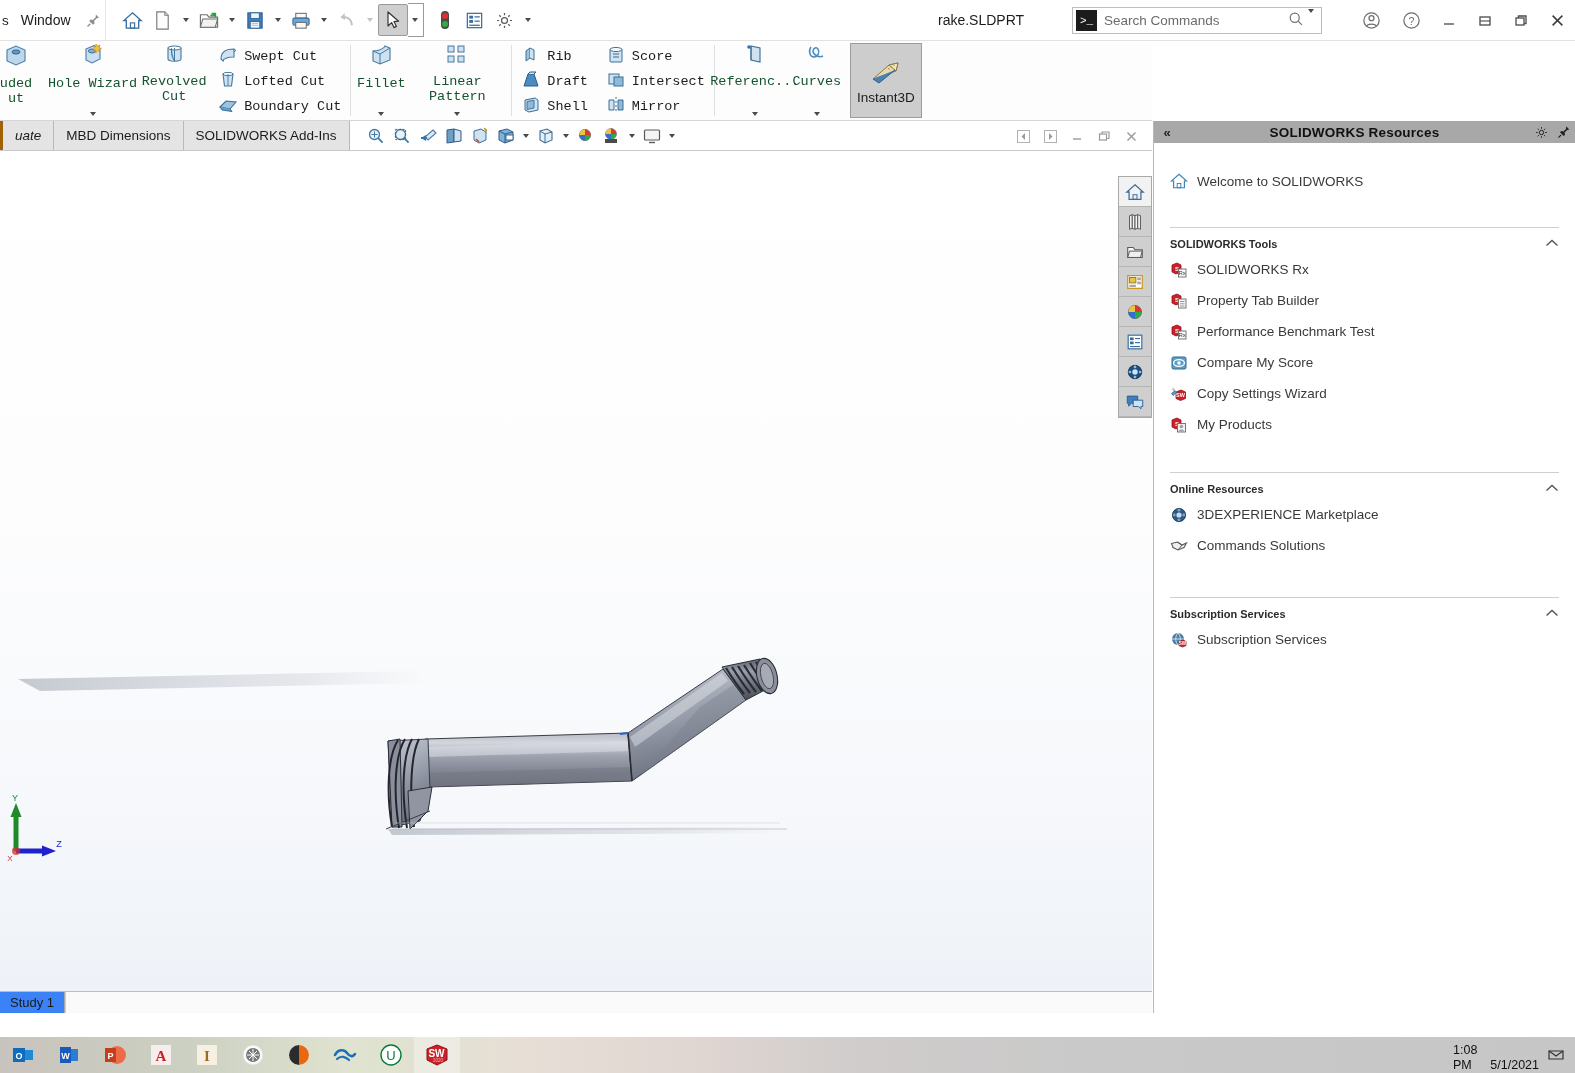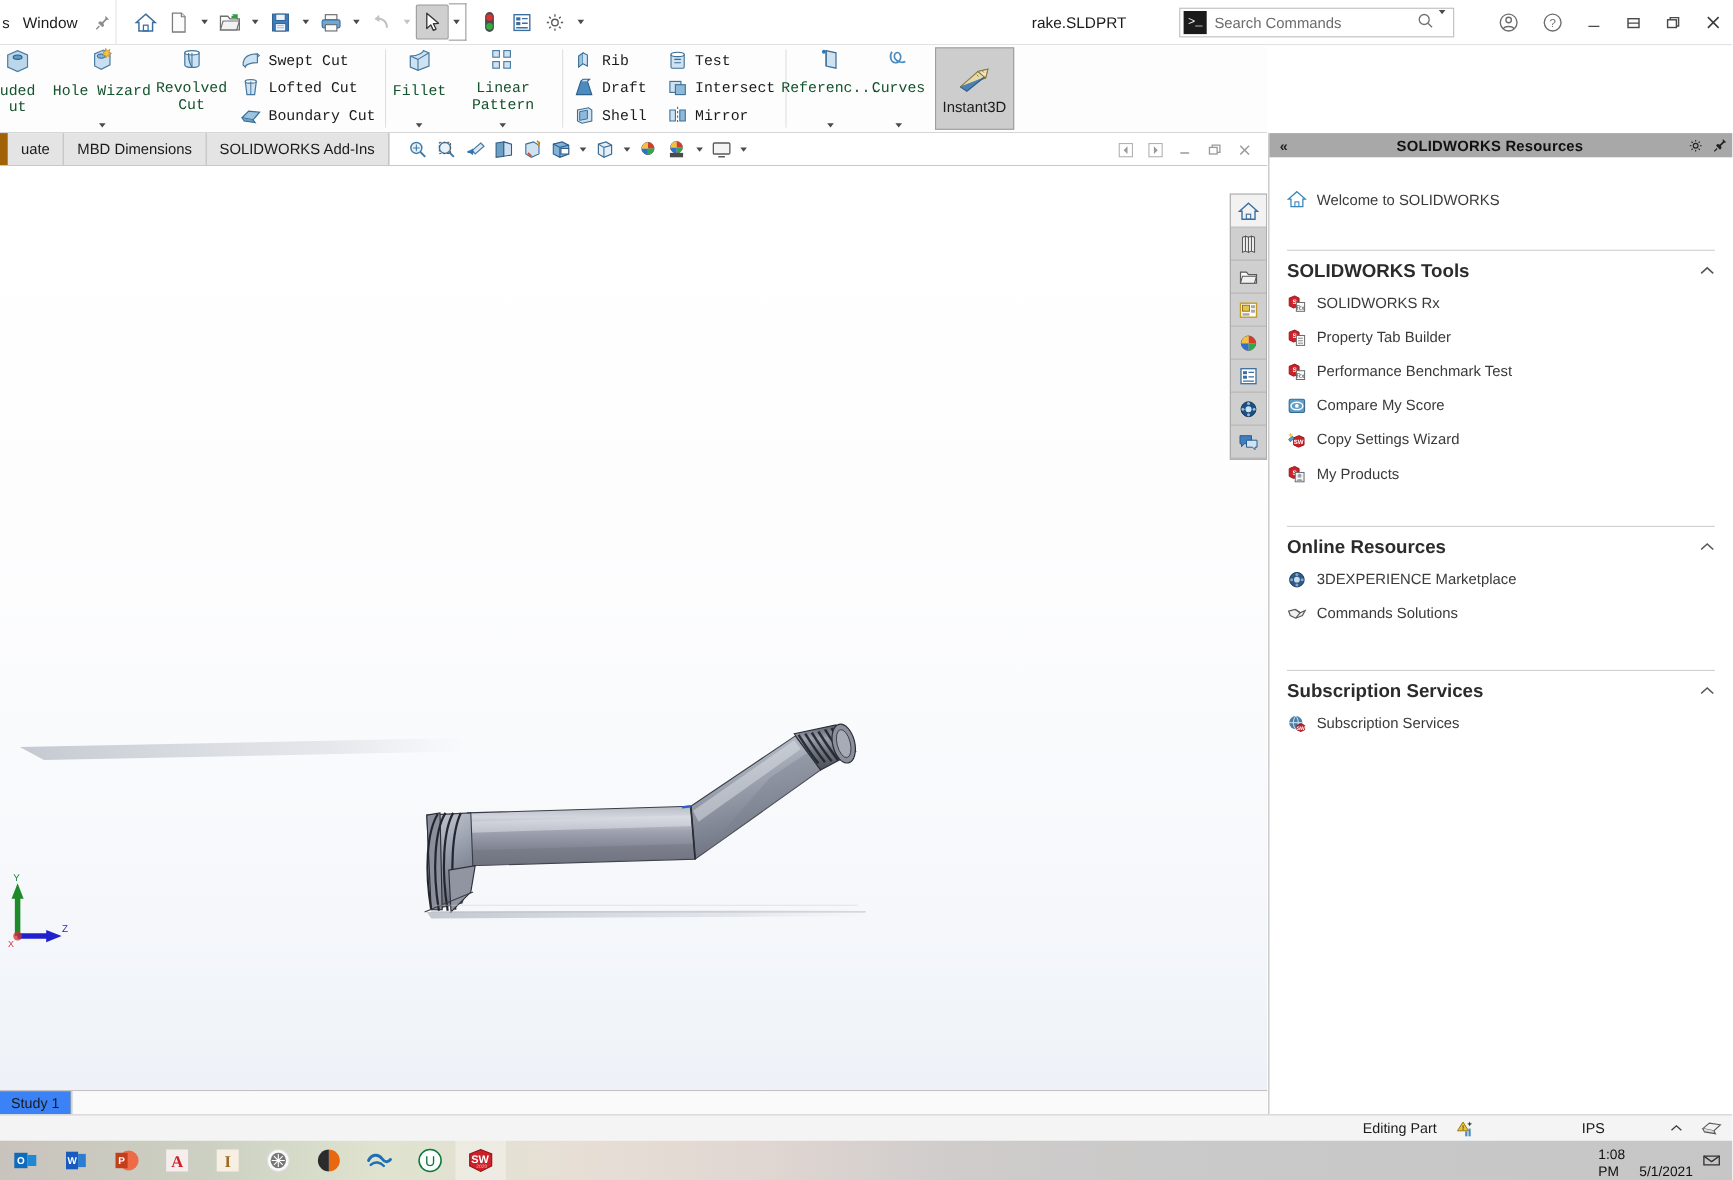--- a/index.html
+++ b/index.html
@@ -74,21 +74,21 @@
 
   
   .tabrow{
     position:absolute; left:0; top:121px; width:1152px; height:30px;
     background:#ffffff; border-bottom:1px solid #c9c9c9; display:flex; align-items:flex-start;
   }
   .cmdtab{
     height:29px; line-height:29px; padding:0 12px; font-size:13.5px;
     background:#e4e4e4; border-right:1px solid #b9b9b9; color:#1b1b1b;
   }
-  .cmdtab.first{ border-left:7px solid #a16207; }
+  .cmdtab.first{ border-left:3px solid #a16207;font-style:italic; }
   .viewtools{ display:flex; align-items:center; height:30px; padding-left:14px; gap:1px;}
   .vt{ width:25px;height:26px;display:flex;align-items:center;justify-content:center;}
   .vt-caret{ width:13px;height:26px;display:flex;align-items:center;justify-content:center;}
 
   .winctrls{ position:absolute; right:8px; top:0; height:30px; display:flex; align-items:center; gap:2px;}
   .wc{ width:25px;height:26px;display:flex;align-items:center;justify-content:center;}
 
   
   .viewport{
     position:absolute; left:0; top:151px; width:1152px; height:840px;
@@ -128,21 +128,21 @@
   .tp-collapse{ width:26px;text-align:center;font-size:13px;color:#222; }
   .tp-title{ flex:1; text-align:center; letter-spacing:.2px; }
   .tp-gear{ width:24px;display:flex;align-items:center;justify-content:center;}
   .tp-pin{ width:22px;display:flex;align-items:center;justify-content:center;}
 
   .tp-body{ padding:18px 16px 0 16px; }
   .tp-link{ display:flex; align-items:center; gap:9px; height:31px; font-size:13.5px; color:#3a3a3a; }
   .tp-link .ico{ width:18px;height:18px;display:flex;align-items:center;justify-content:center;flex:0 0 18px;}
   .tp-sechdr{
     display:flex; align-items:center; justify-content:space-between;
-    font-weight:bold; font-size:17px; color:#2b2b2b;
+    font-weight:bold; font-size:11px; color:#2b2b2b;
     border-top:1px solid #cfcfcf; margin-top:10px; padding-top:9px; margin-bottom:3px;
   }
   .tp-sechdr .chev{ color:#555; font-size:12px; }
   .tp-spacer{ height:16px; }
 
   
   .statusbar{
     position:absolute; left:0; top:1013px; width:1575px; height:24px;
     background:#f4f4f4; border-top:1px solid #d0d0d0;
     display:flex; align-items:center; justify-content:flex-end; font-size:13px; color:#1b1b1b;
@@ -483,21 +483,21 @@
 
     <div class="rgroup rsmall-col" style="flex-direction:column">
       <div class="rsmall">
         <span>
           <svg width="20" height="20" viewBox="0 0 20 20">
               <rect x="4" y="4" width="12" height="13" rx="1" fill="#cfe2f2" stroke="#3b6e96" stroke-width="1"></rect>
               <ellipse cx="10" cy="4.5" rx="6" ry="2" fill="#fff" stroke="#3b6e96" stroke-width="1"></ellipse>
               <path d="M7 9 h6 M7 12 h6" stroke="#3b6e96" stroke-width="1"></path>
             </svg>
         </span>
-        <span class="lbl">Test</span>
+        <span class="lbl">Score</span>
       </div>
       <div class="rsmall">
         <span>
           <svg width="20" height="20" viewBox="0 0 20 20">
               <rect x="3" y="4" width="10" height="10" fill="#cfe2f2" stroke="#3b6e96" stroke-width="1"></rect>
               <rect x="8" y="7" width="9" height="9" fill="#8fb9d8" stroke="#3b6e96" stroke-width="1"></rect>
             </svg>
         </span>
         <span class="lbl">Intersect</span>
       </div>
@@ -1015,44 +1015,20 @@
               <path d="M2 8 h12 M8 2 C5 5 5 11 8 14 M8 2 C11 5 11 11 8 14" fill="none" stroke="#d7e6f2" stroke-width=".9"></path>
               <path d="M9 10.5 L13 9 L16 10.5 L16 14.5 L12.5 16 L9 14.5 Z" fill="#cc2128" stroke="#8d1219" stroke-width=".8"></path>
               <text x="12.5" y="14.2" font-size="4.6" fill="#fff" text-anchor="middle" font-family="Liberation Sans, sans-serif" font-weight="bold">SW</text>
             </svg>
         </span>
         <span>Subscription Services</span>
       </div>
     </div>
   </div>
 
-  <div class="statusbar">
-    <span class="sb-item">Editing Part</span>
-    <span class="sb-ico">
-      <svg width="18" height="18" viewBox="0 0 18 18">
-          <path d="M6 3 L11 11 L1 11 Z" fill="#e8c23a" stroke="#9a7a10" stroke-width=".9"></path>
-          <text x="6" y="10" font-size="6" text-anchor="middle" fill="#3a3a3a" font-family="Liberation Sans, sans-serif" font-weight="bold">!</text>
-          <rect x="8" y="11.5" width="2" height="4.5" fill="#4a8cc0"></rect>
-          <rect x="11" y="9" width="2" height="7" fill="#4a8cc0"></rect>
-          <path d="M12 2.5 l.7 1.6 1.6 .6 -1.6 .7 -.7 1.6 -.6 -1.6 -1.6 -.7 1.6 -.6 Z" fill="#3a3a3a"></path>
-        </svg>
-    </span>
-    <span class="sb-item" style="padding:0 52px 0 92px">IPS</span>
-    <span class="sb-ico">
-      <svg width="12" height="9" viewBox="0 0 12 9">
-          <path d="M1.5 6.5 L6 2.5 L10.5 6.5" fill="none" stroke="#3a3a3a" stroke-width="1.2"></path>
-        </svg>
-    </span>
-    <span class="sb-ico" style="width:38px">
-      <svg width="20" height="18" viewBox="0 0 20 18">
-          <path d="M2 9 L8 4 L18 5.5 L12 11 Z" fill="#f2f2f2" stroke="#5a5a5a" stroke-width="1"></path>
-          <path d="M2 9 L3.5 12 L13.5 13.6 L12 11" fill="#e0e0e0" stroke="#5a5a5a" stroke-width="1"></path>
-        </svg>
-    </span>
-  </div>
 
   <div class="taskbar">
     <span class="tbi">
       <svg width="26" height="26" viewBox="0 0 26 26">
           <rect x="3" y="6" width="12" height="14" fill="#0f6cbd"></rect>
           <text x="9" y="16.5" font-size="9" fill="#fff" text-anchor="middle" font-family="Liberation Sans, sans-serif" font-weight="bold">O</text>
           <rect x="15" y="8" width="8" height="10" fill="#1e8ad6"></rect>
         </svg>
     </span>
     <span class="tbi">

